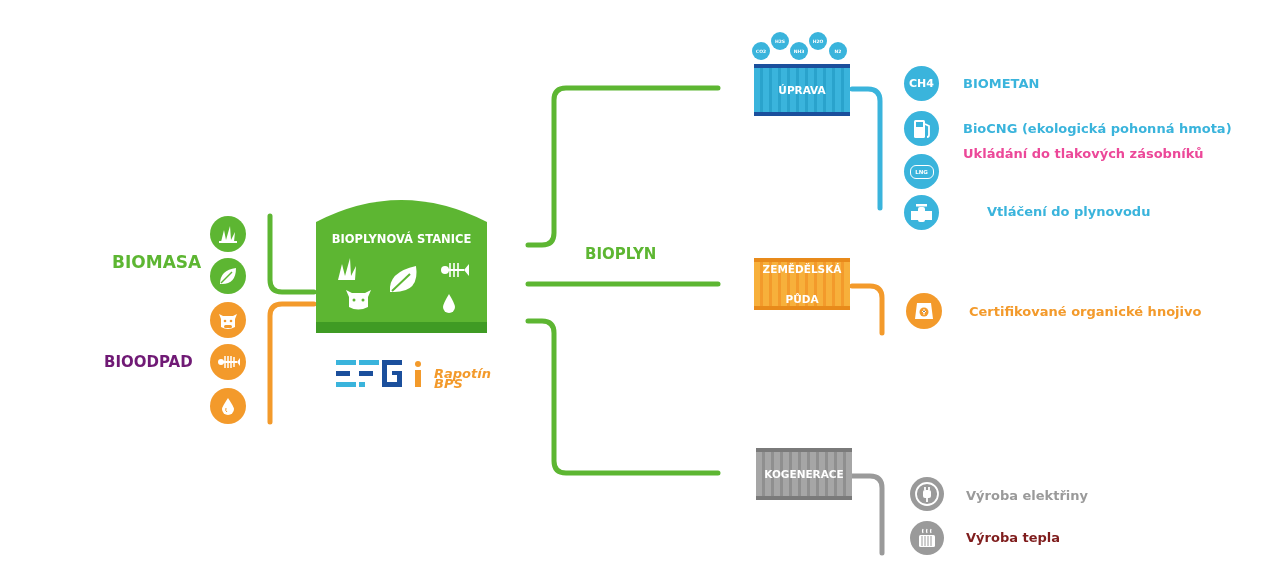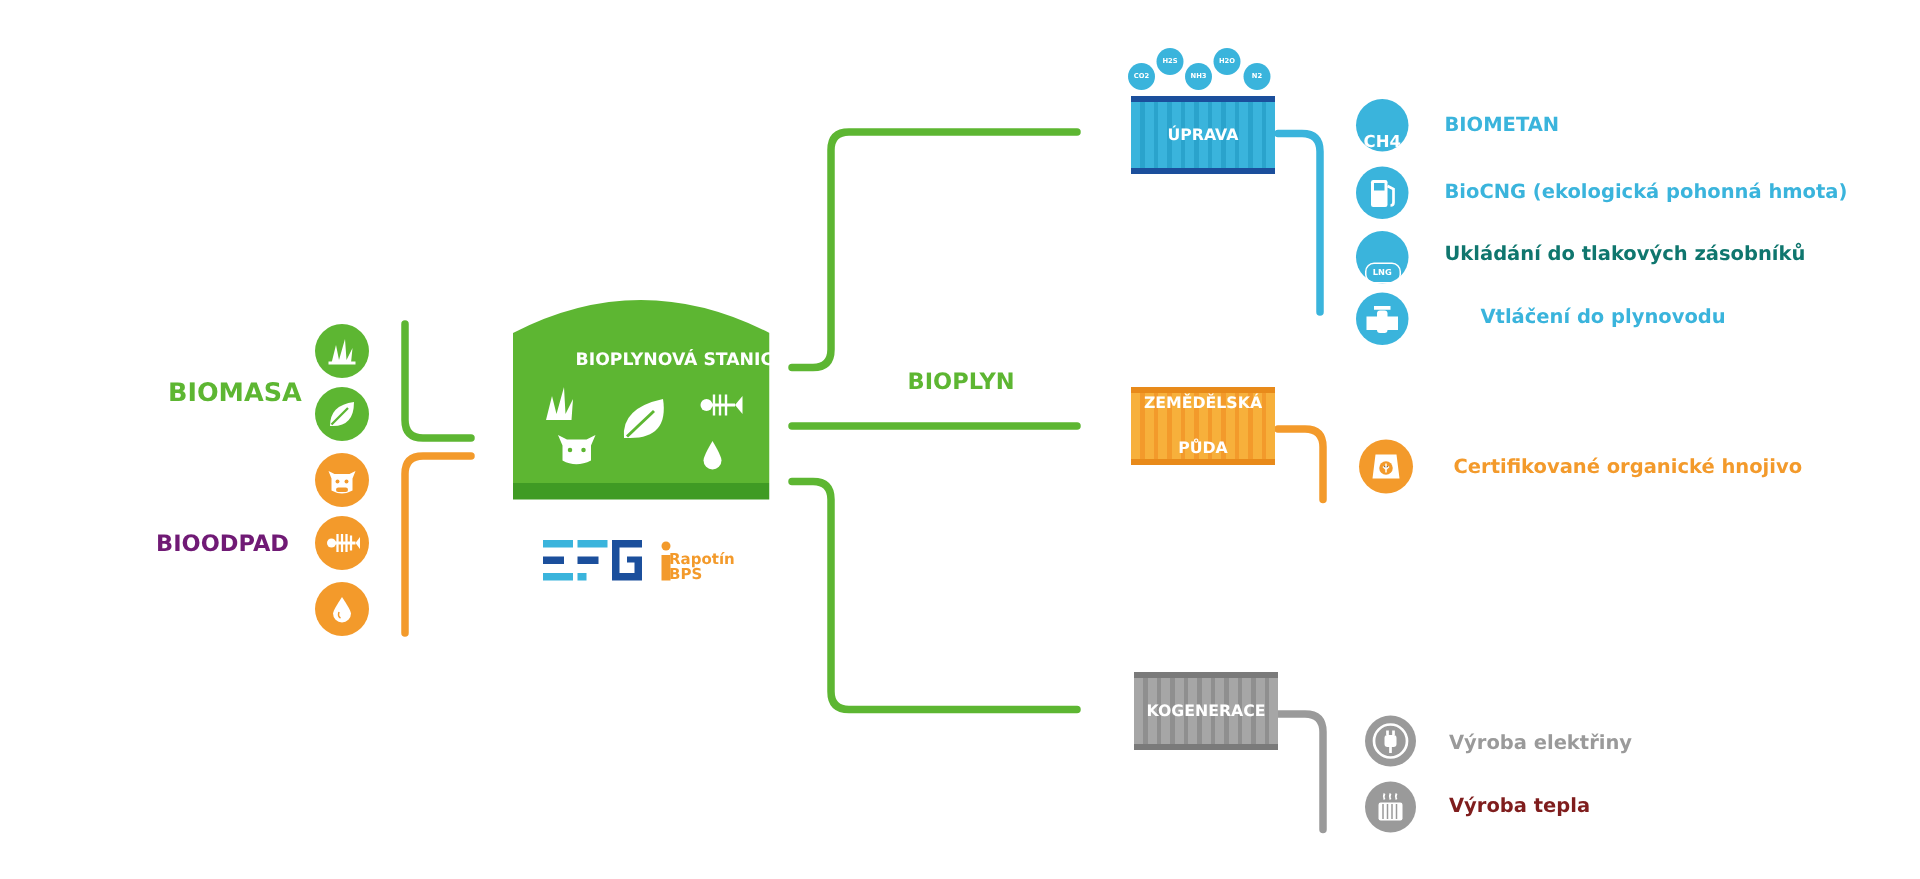--- a/index.html
+++ b/index.html
@@ -1,18 +1,18 @@
 <!DOCTYPE html>
 <html><head>
 <meta charset="utf-8">
 <style>
   html,body{margin:0;padding:0;background:#fff;}
   body{width:1280px;height:586px;position:relative;overflow:hidden;font-family:"DejaVu Sans",sans-serif;}
-  .abs{position:absolute;margin-left:26px;}
-  .circ{position:absolute;border-radius:50%;display:flex;align-items:flex-end;justify-content:center;color:#fff;}
+  .abs{position:absolute;}
+  .circ{position:absolute;border-radius:50%;display:flex;align-items:center;justify-content:center;color:#fff;}
   .lbl{position:absolute;font-weight:bold;white-space:nowrap;}
   .out-lbl{position:absolute;font-weight:bold;font-size:13px;white-space:nowrap;}
   .proc{position:absolute;display:flex;align-items:center;justify-content:center;color:#fff;font-weight:bold;font-size:10.5px;text-align:center;line-height:12px;}
   .mol{position:absolute;width:18px;height:18px;border-radius:50%;background:#3ab4dc;color:#fff;font-size:4.5px;font-weight:bold;display:flex;align-items:center;justify-content:center;}
   svg{position:absolute;left:0;top:0;}
 </style>
 </head>
 <body>
 
 <svg width="1280" height="586">
@@ -112,26 +112,26 @@
     <rect x="23" y="22" width="6" height="5" fill="#3ab4dc"></rect>
 
     <path d="M46 0 L66 0 L66 5 L51 5 L51 22 L61 22 L61 15 L56 15 L56 11 L66 11 L66 27 L46 27 Z" fill="#1b4f9c"></path>
   </svg>
 
 </div>
 <div class="abs" style="left:414px;top:361px;width:8px;height:26px;">
   <div style="position:absolute;left:1px;top:0;width:6px;height:6px;border-radius:50%;background:#f39a2b;"></div>
   <div style="position:absolute;left:1px;top:9px;width:6px;height:17px;background:#f39a2b;"></div>
 </div>
-<div class="abs" style="left:420px;top:369px;color:#f39a2b;font-weight:bold;font-size:10px;line-height:10px;">
+<div class="abs" style="left:434px;top:369px;color:#f39a2b;font-weight:bold;font-size:13px;line-height:10px;font-style:italic;">
   <div>Rapotín</div>
   <div>BPS</div>
 </div>
 
-<div class="lbl" style="left:605px;top:245px;font-size:15px;color:#5db632;">BIOPLYN</div>
+<div class="lbl" style="left:585px;top:245px;font-size:15px;color:#5db632;">BIOPLYN</div>
 
 <div class="mol" style="left:752px;top:42px;">CO2</div>
 <div class="mol" style="left:771px;top:32px;">H2S</div>
 <div class="mol" style="left:790px;top:42px;">NH3</div>
 <div class="mol" style="left:809px;top:32px;">H2O</div>
 <div class="mol" style="left:829px;top:42px;">N2</div>
 
 <div class="proc" style="left:754px;top:64px;width:96px;height:52px;background:repeating-linear-gradient(90deg,#3ab4dc 0 6px,#2aa3cc 6px 9px);border-top:4px solid #1b4f9c;border-bottom:4px solid #1b4f9c;box-sizing:border-box;">
   <span>ÚPRAVA</span>
 </div>
@@ -148,21 +148,21 @@
       <path d="M21 13 L25 15 L25 24 Q25 26 23 26" stroke="#fff" stroke-width="1.8" fill="none"></path>
     </svg>
 </div>
 <div class="out-lbl" style="left:963px;top:121px;color:#3ab4dc;">BioCNG (ekologická pohonná hmota)</div>
 
 <div class="circ" style="left:904px;top:154px;width:35px;height:35px;background:#3ab4dc;">
   <div style="width:22px;height:12px;border:1.5px solid #fff;border-radius:6px;font-size:5.5px;font-weight:bold;display:flex;align-items:center;justify-content:center;">
       <span>LNG</span>
     </div>
 </div>
-<div class="out-lbl" style="left:963px;top:162px;color:#0f766e;">Ukládání do tlakových zásobníků</div>
+<div class="out-lbl" style="left:963px;top:146px;color:#ec4899;">Ukládání do tlakových zásobníků</div>
 
 <div class="circ" style="left:904px;top:195px;width:35px;height:35px;background:#3ab4dc;">
   <svg width="35" height="35" style="position:static">
       <rect x="7" y="16" width="21" height="9" fill="#fff"></rect>
       <rect x="14" y="12" width="7" height="15" rx="2" fill="#fff"></rect>
       <rect x="12" y="9" width="11" height="2.5" fill="#fff"></rect>
     </svg>
 </div>
 <div class="out-lbl" style="left:963px;top:204px;color:#3ab4dc;margin-left:24px;">Vtláčení do plynovodu</div>
 

